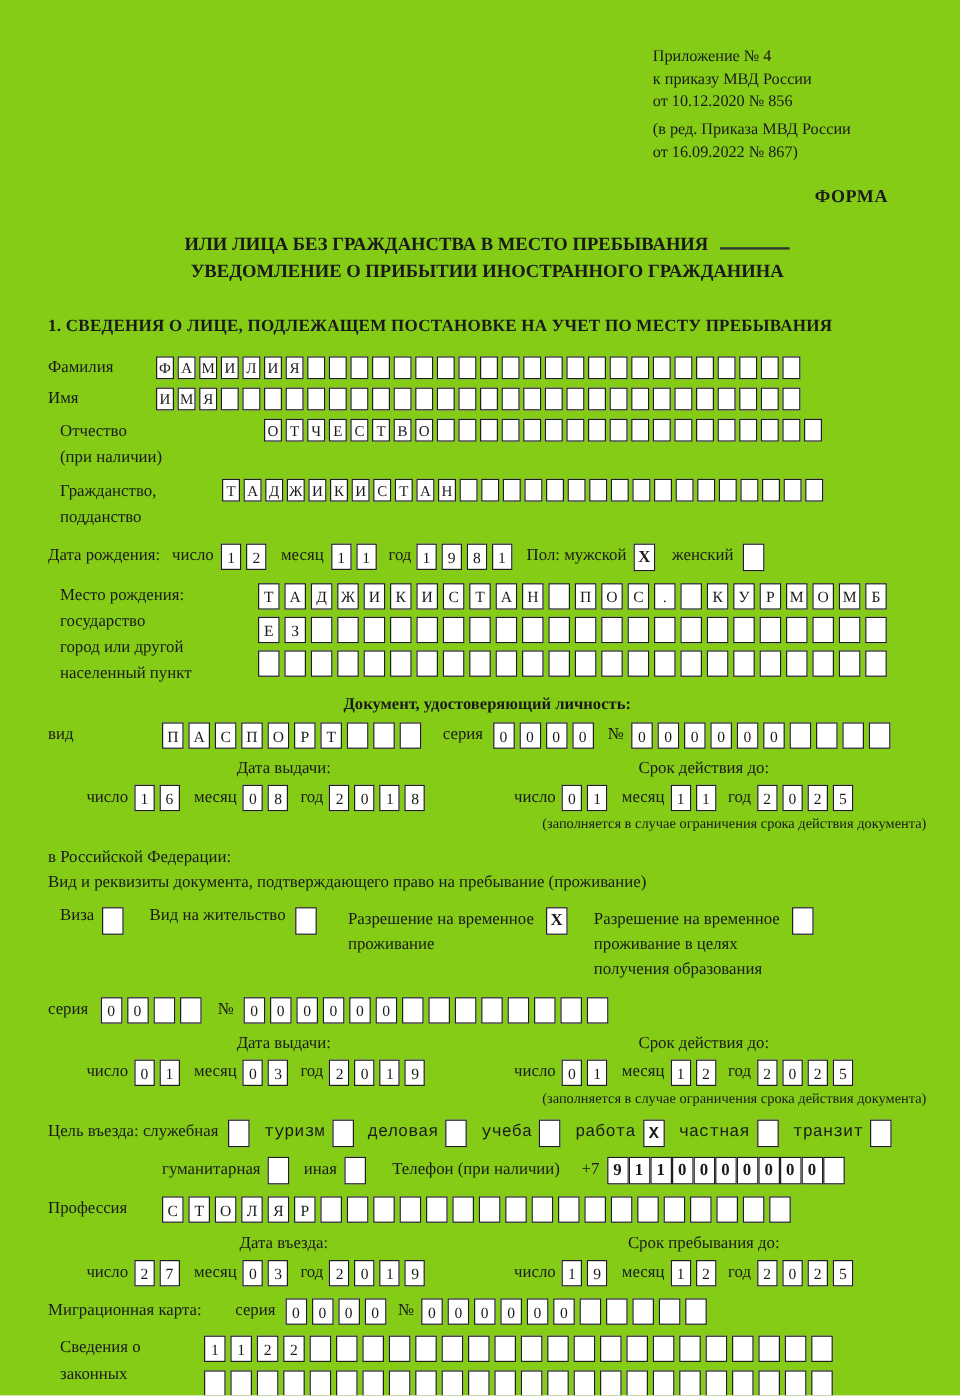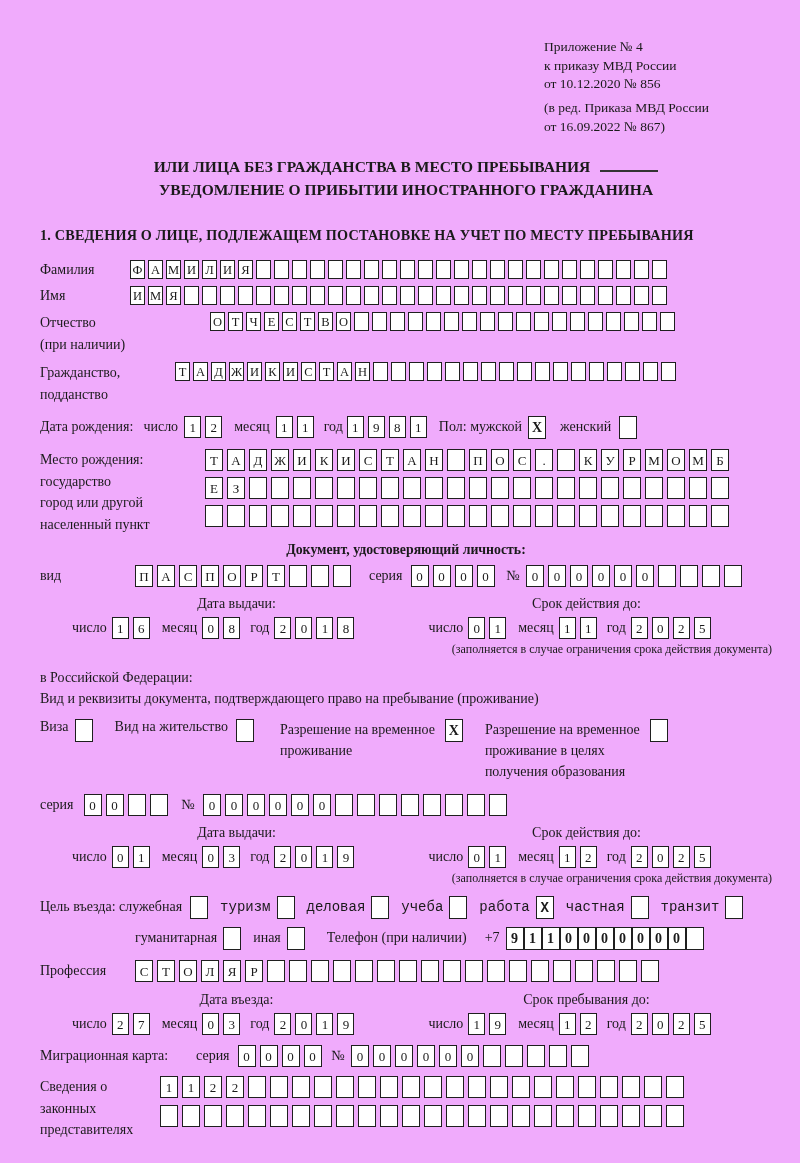--- a/index.html
+++ b/index.html
@@ -1,35 +1,35 @@
 <!DOCTYPE html>
 <html><head>
 <meta charset="utf-8">
 <style>
   * { box-sizing: border-box; }
   html,body { margin:0; padding:0; background:#fff; }
   .page {
     width:800px; height:1163px; overflow:hidden; position:relative;
-    background:#f0abfc; color:#1a1a1a;
+    background:#84cc16; color:#1a1a1a;
     font-family:"Liberation Serif", "DejaVu Serif", serif;
     font-size:14px; padding:38px 28px 0 40px;
   }
   
   .box {
     display:inline-block; width:15px; height:19px; border:1.5px solid #1f1f1f;
     margin-right:3px; text-align:center; font-size:12.5px; line-height:18px;
     vertical-align:middle; background:#fff;
   }
   .lg .box { width:18px; height:22px; line-height:21px; margin-right:4px; font-size:13px; }
   .dt .box { width:17px; height:22px; line-height:21px; margin-right:4px; font-size:13px; }
   .cbx .box { width:18px; height:23px; line-height:22px; margin-right:0; font-size:14px; font-weight:bold; }
   .boxes { white-space:nowrap; }
   
   .row { display:flex; align-items:center; margin-top:7px; }
-  .row-top { display:flex; align-items:flex-start; margin-top:7px; }
+  .row-top { display:flex; align-items:flex-start; margin-top:7px;margin-left:10px; }
   .lbl { flex:none; }
   .note { margin-left:auto; width:228px; font-size:13.5px; line-height:1.38; }
   .note .gap { margin-top:5px; }
   .forma { text-align:right; padding-right:32px; font-weight:bold; font-size:15px; margin-top:20px; letter-spacing:.5px; }
   .title { text-align:center; font-weight:bold; font-size:15.5px; line-height:1.45; margin-top:20px; }
   .blank-line { display:inline-block; width:58px; border-bottom:2px solid #333; height:14px; margin-left:10px; }
   .sec-h { font-weight:bold; font-size:14.2px; margin-top:26px; letter-spacing:.2px; }
   .center-h { text-align:center; font-weight:bold; margin-top:6px; font-size:13.8px; }
   .two-col { display:flex; margin-top:9px; }
   .col-l { width:47%;margin-left:32px; }
@@ -53,20 +53,21 @@
 <div class="page">
 
   <div class="note">
     <div>Приложение № 4</div>
     <div>к приказу МВД России</div>
     <div>от 10.12.2020 № 856</div>
     <div class="gap">(в ред. Приказа МВД России</div>
     <div>от 16.09.2022 № 867)</div>
   </div>
 
+  <div class="forma">ФОРМА</div>
 
   <div class="title">
     <div>
       <span>ИЛИ ЛИЦА БЕЗ ГРАЖДАНСТВА В МЕСТО ПРЕБЫВАНИЯ</span><span class="blank-line"></span>
     </div>
     <div>УВЕДОМЛЕНИЕ О ПРИБЫТИИ ИНОСТРАННОГО ГРАЖДАНИНА</div>
   </div>
 
   <div class="sec-h">1. СВЕДЕНИЯ О ЛИЦЕ, ПОДЛЕЖАЩЕМ ПОСТАНОВКЕ НА УЧЕТ ПО МЕСТУ ПРЕБЫВАНИЯ</div>
 

